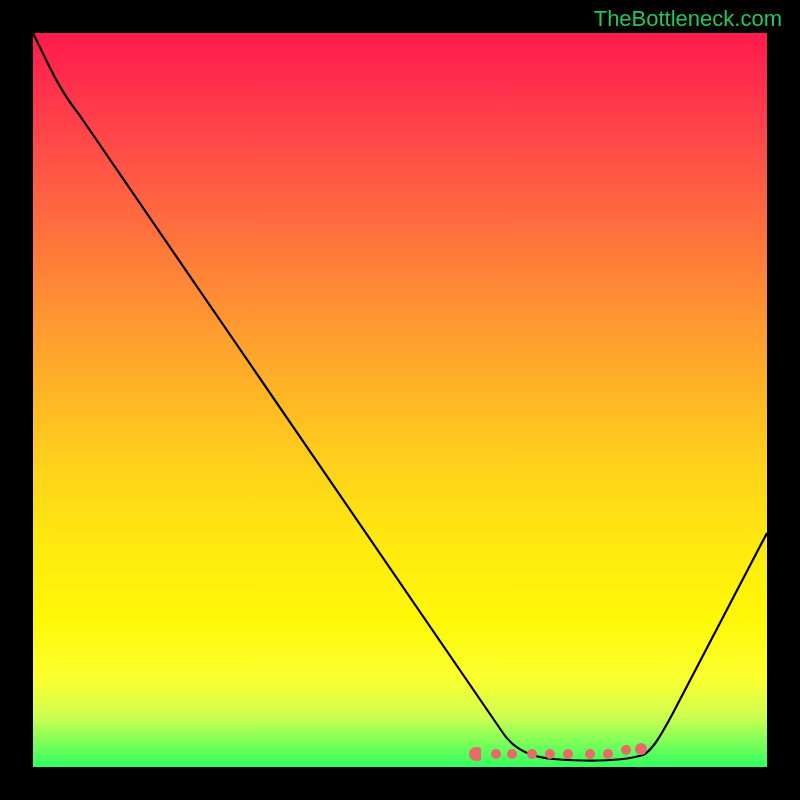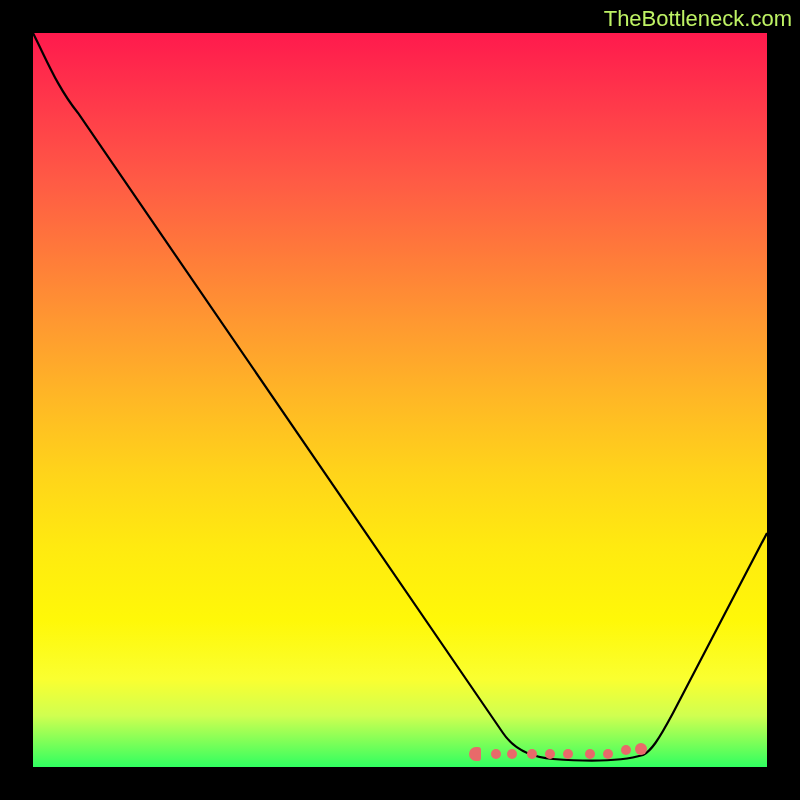--- a/index.html
+++ b/index.html
@@ -6,22 +6,22 @@
   body {
     width: 800px;
     height: 800px;
     background: #000;
     position: relative;
     font-family: Arial, sans-serif;
   }
   .watermark {
     position: absolute;
     top: 6px;
-    right: 8px;
-    color: #bef264;
+    right: 18px;
+    color: #22c55e;
     font-size: 22px;
     font-weight: 500;
     z-index: 10;
   }
   .chart-area {
     position: absolute;
     left: 33px;
     top: 33px;
     width: 734px;
     height: 734px;

